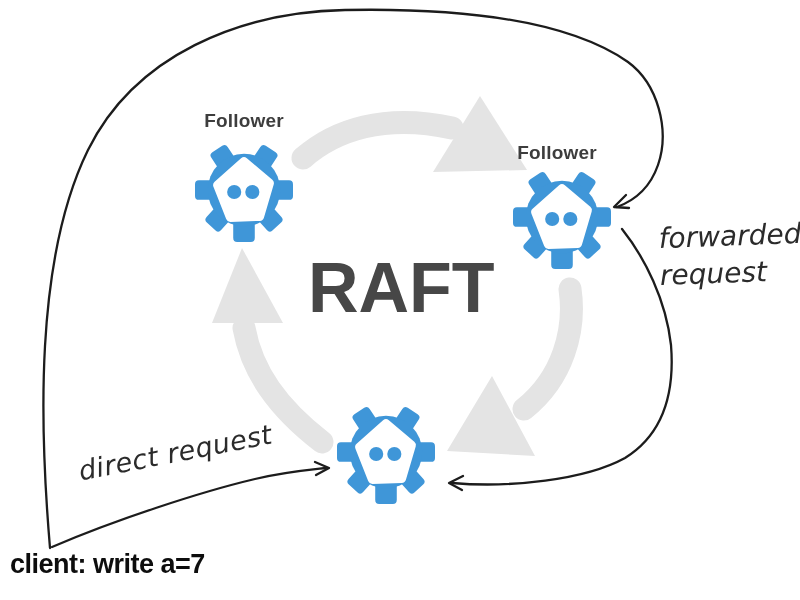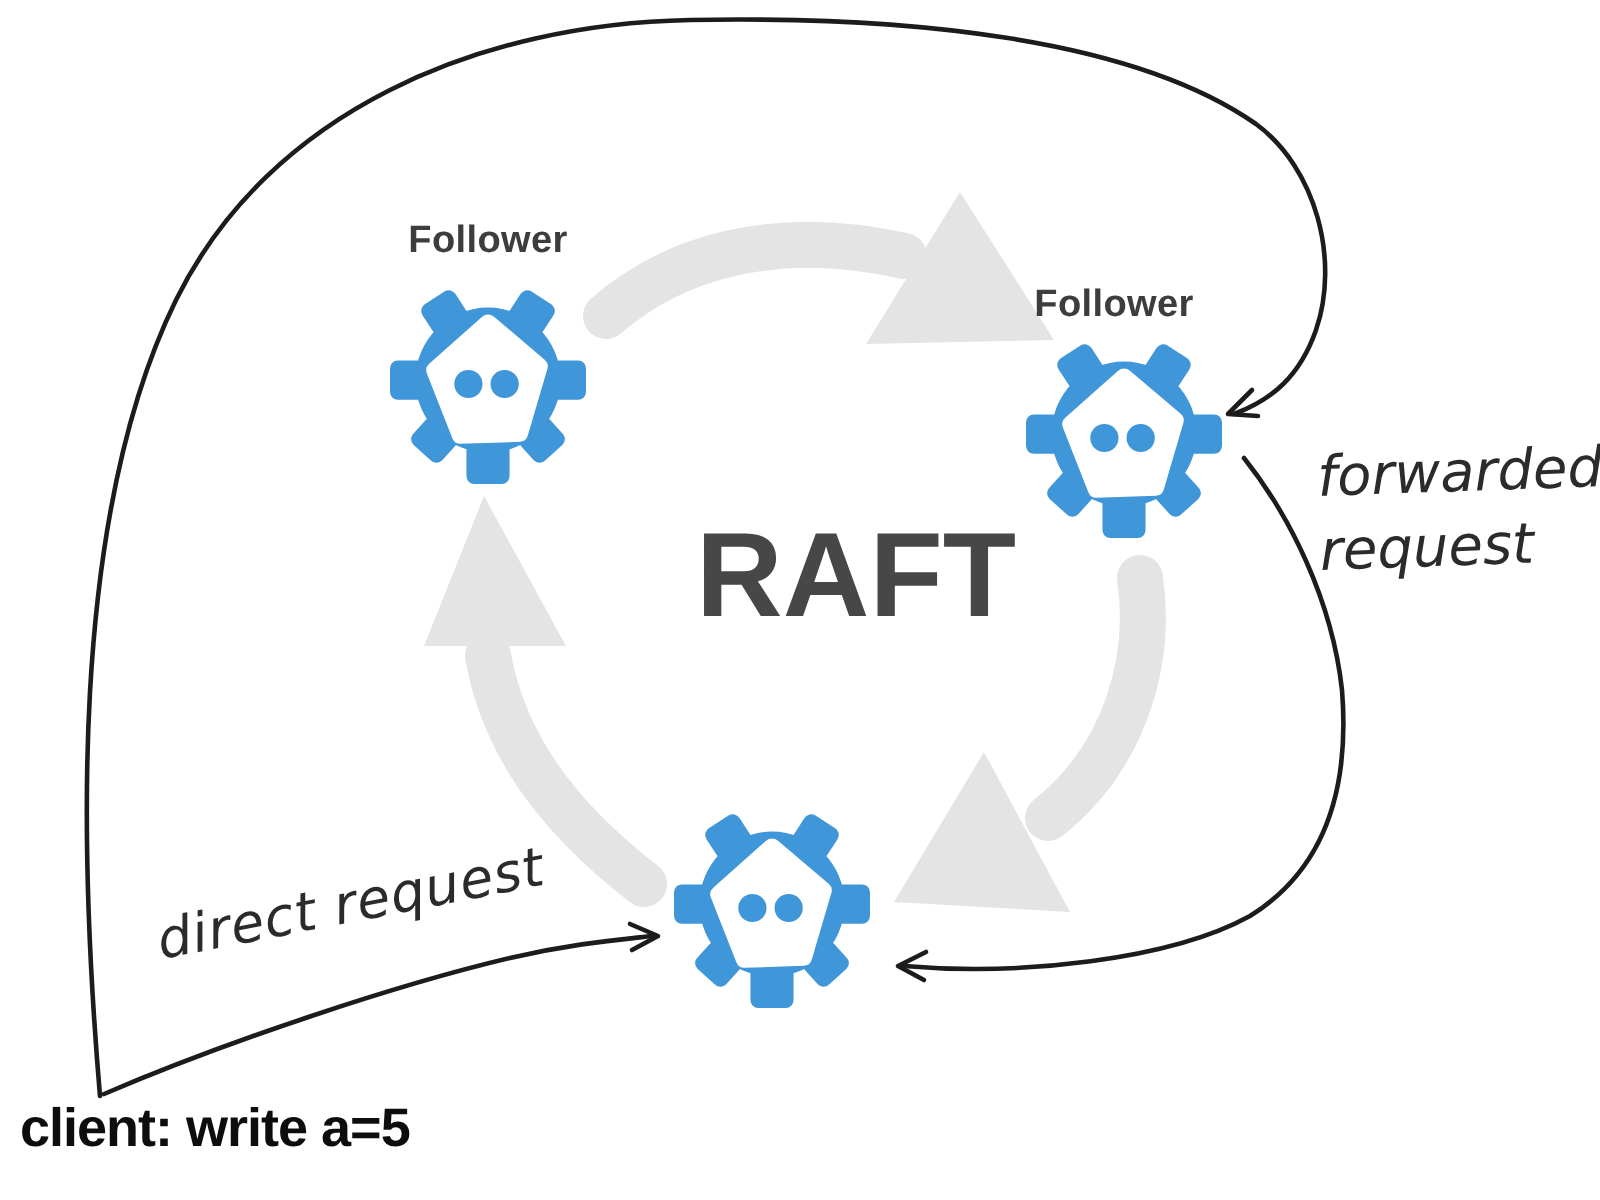--- a/index.html
+++ b/index.html
@@ -16,23 +16,23 @@
     font-weight:700;
     font-size:19px;
     color:#3d3d3d;
     text-align:center;
     letter-spacing:0.2px;
   }
   .gear{position:absolute;}
   .raft-title{
     position:absolute;
     left:308px;top:252px;width:200px;
-    text-align:right;
+    text-align:left;
     font-weight:700;
-    font-size:60px;
+    font-size:70px;
     line-height:72px;
     color:#474747;
     letter-spacing:0px;
   }
   .hand{
     position:absolute;
     font-family:"DejaVu Sans", sans-serif;
     font-style:italic;
     color:#2b2b2b;
   }
@@ -127,15 +127,15 @@
     <use href="#gear-sym"></use>
   </svg>
 
   <div class="hand hand-direct">direct request</div>
 
   <div class="hand hand-forwarded">
     <div>forwarded</div>
     <div>request</div>
   </div>
 
-  <div class="client-text">client: write a=5</div>
+  <div class="client-text">client: write a=7</div>
 
 </div>
 
 </body></html>

